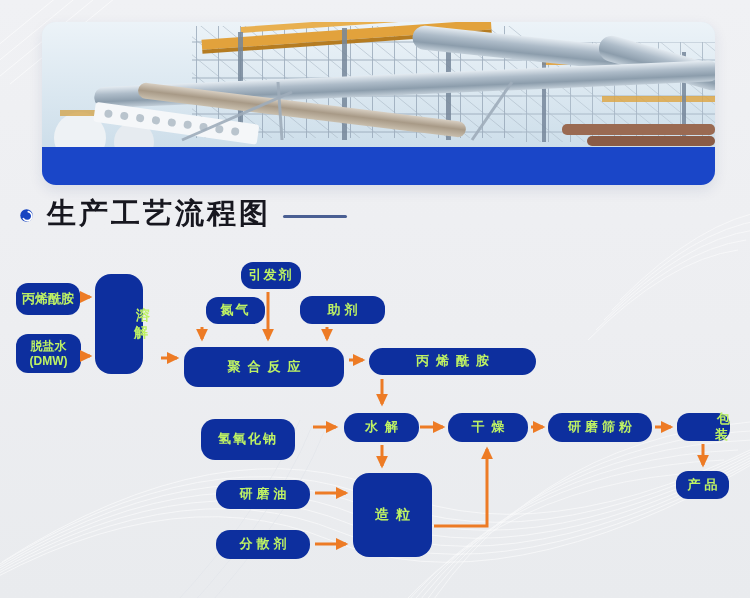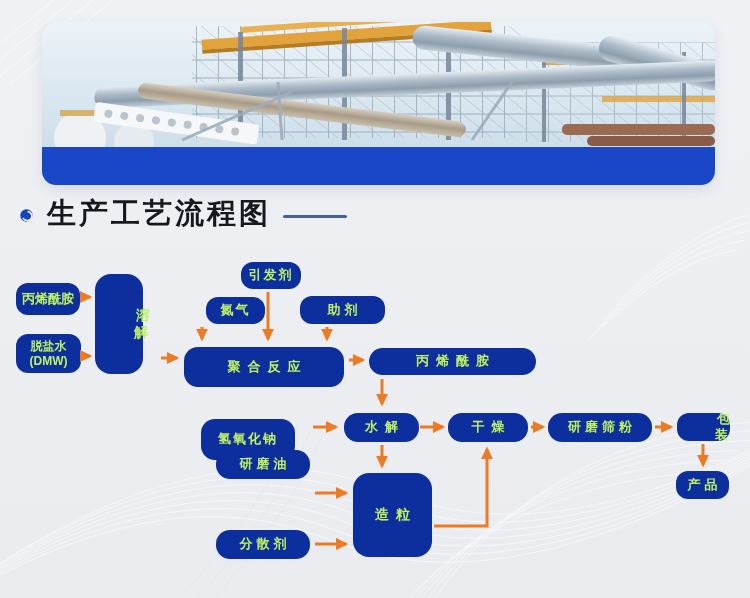--- a/index.html
+++ b/index.html
@@ -246,21 +246,21 @@
   </div>
 
   <div class="node r12 ls4" style="left:677px; top:413px; width:53px; height:28px;padding-left:40px;">
     <span>包装</span>
   </div>
 
   <div class="node r12 ls4" style="left:676px; top:471px; width:53px; height:28px;">
     <span>产品</span>
   </div>
 
-  <div class="node r14 ls4" style="left:216px; top:450px; width:94px; height:29px;justify-content:center;">
+  <div class="node r14 ls4" style="left:216px; top:480px; width:94px; height:29px;justify-content:center;">
     <span>研磨油</span>
   </div>
 
   <div class="node r14 ls4" style="left:216px; top:530px; width:94px; height:29px;">
     <span>分散剂</span>
   </div>
 
   <div class="node r16 fs14 ls6" style="left:353px; top:473px; width:79px; height:84px;">
     <span>造粒</span>
   </div>

